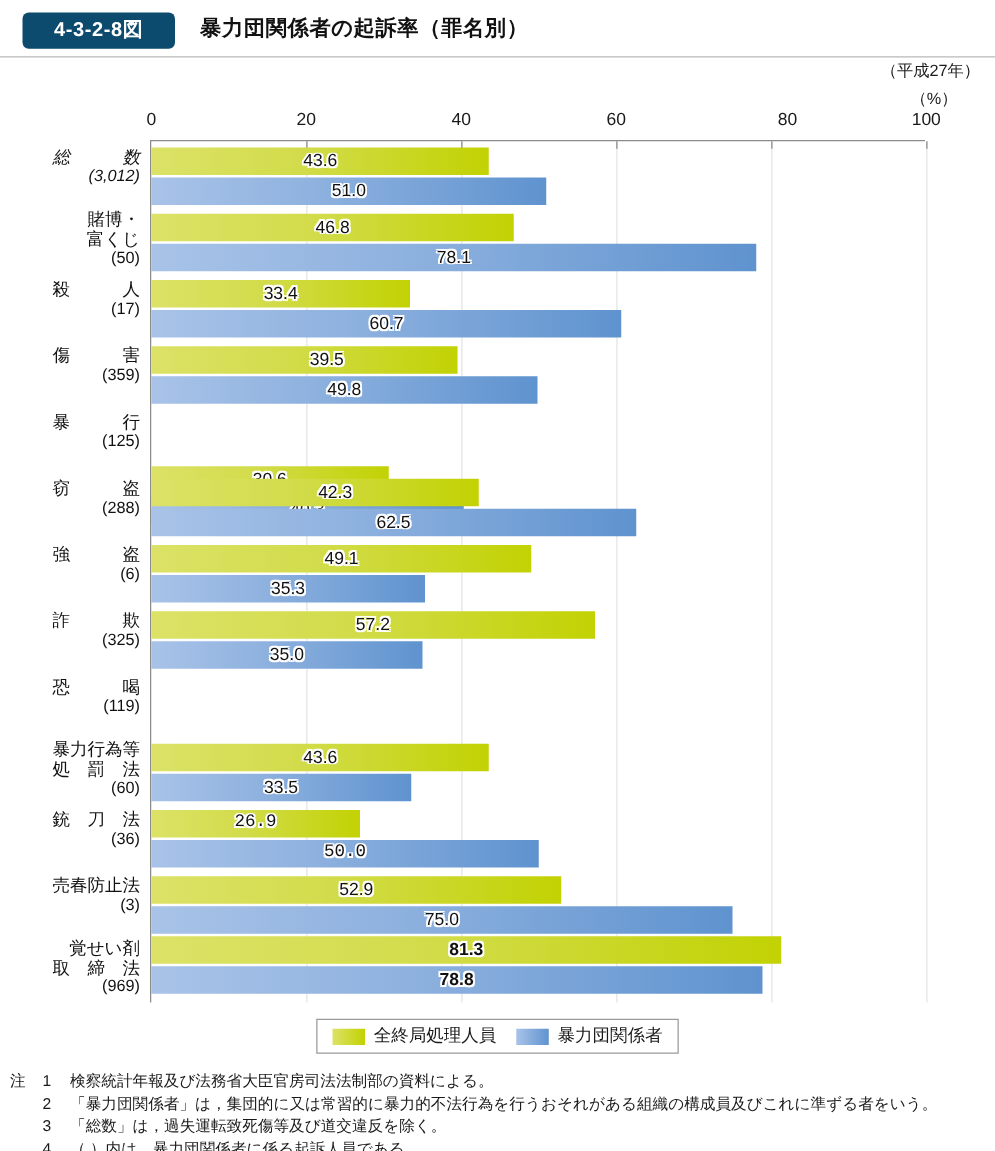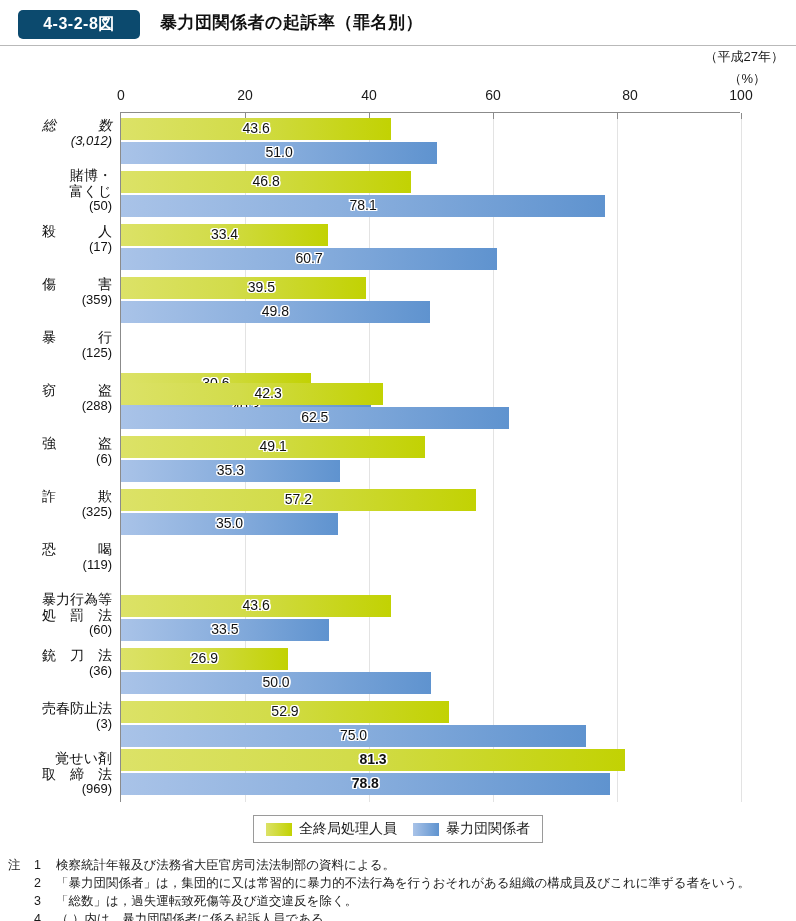--- a/index.html
+++ b/index.html
@@ -332,21 +332,21 @@
         <div class="bar-value" style="top: 2px; left: 177.32px;">57.2</div>
         <div class="bar blue" style="top: 24px; width: 217px;"></div>
         <div class="bar-value" style="top: 26px; left: 108.5px;">35.0</div>
       </div>
       <div class="row" style="top: 482px; height: 46px;">
         <div class="bar green" style="top: 0px; width: 270.32px;"></div>
         <div class="bar-value" style="top: 2px; left: 135.16px;">43.6</div>
         <div class="bar blue" style="top: 24px; width: 207.7px;"></div>
         <div class="bar-value" style="top: 26px; left: 103.85px;">33.5</div>
       </div>
-      <div class="row" style="top: 535px; height: 46px;">
+      <div class="row" style="top: 535px; height: 46px; font-family: Liberation Mono, monospace;">
         <div class="bar green" style="top: 0px; width: 166.78px;"></div>
         <div class="bar-value" style="top: 2px; left: 83.39px;">26.9</div>
         <div class="bar blue" style="top: 24px; width: 310px;"></div>
         <div class="bar-value" style="top: 26px; left: 155px;">50.0</div>
       </div>
       <div class="row" style="top: 588px; height: 46px;">
         <div class="bar green" style="top: 0px; width: 327.98px;"></div>
         <div class="bar-value" style="top: 2px; left: 163.99px;">52.9</div>
         <div class="bar blue" style="top: 24px; width: 465px;"></div>
         <div class="bar-value" style="top: 26px; left: 232.5px;">75.0</div>

